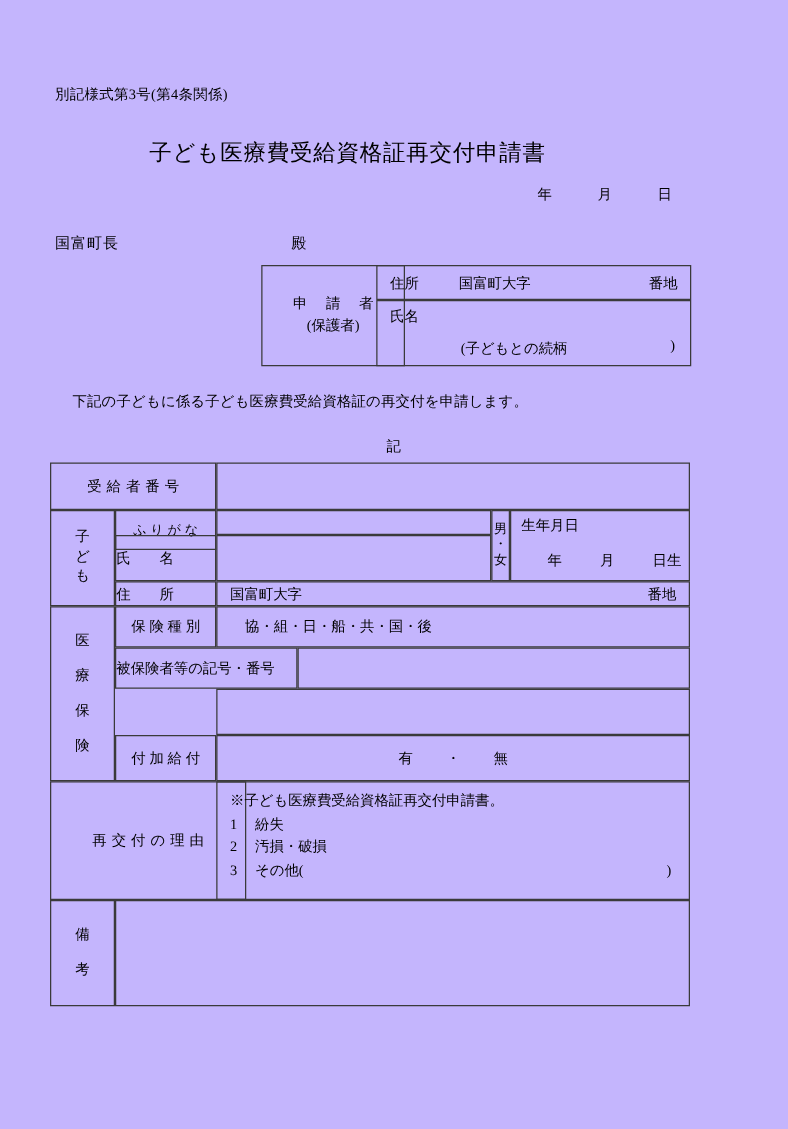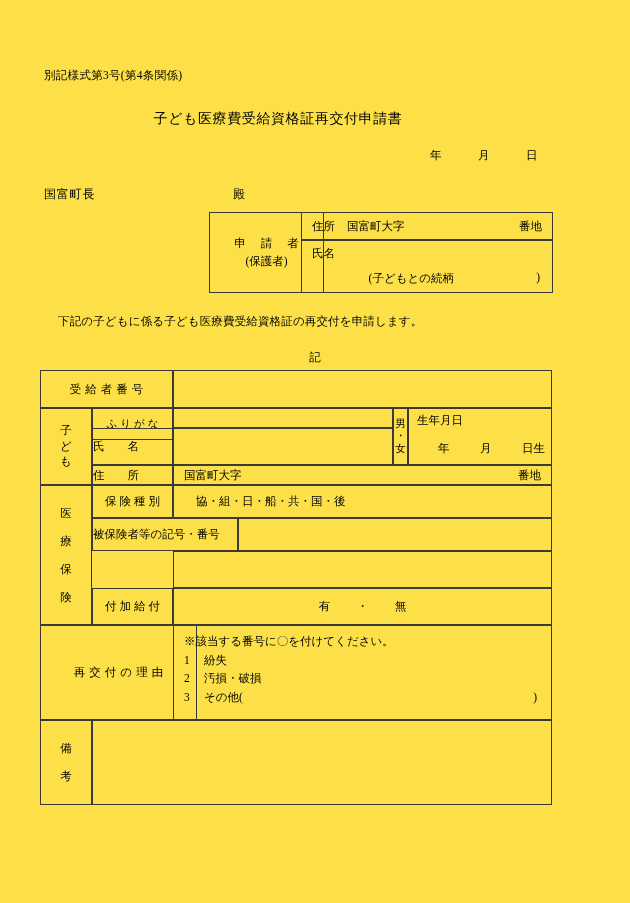--- a/index.html
+++ b/index.html
@@ -9,37 +9,37 @@
     background: #ffffff;
   }
   body {
     font-family: "Liberation Serif", "DejaVu Serif", serif;
     color: #000000;
   }
   #page {
     position: relative;
     width: 630px;
     height: 903px;
-    background: #fde047;
+    background: #c4b5fd;
     overflow: hidden;
   }
   .abs { position: absolute; }
 
   
   .form-no {
     left: 44px; top: 68px;
     font-size: 11.5px;
     letter-spacing: 0.3px;
     white-space: nowrap;
   }
   .doc-title {
     left: 0; top: 110px;
     width: 556px;
     text-align: center;
-    font-size: 14px;
+    font-size: 18px;
     letter-spacing: 0.6px;
     white-space: nowrap;
   }
   .date-line {
     left: 430px; top: 148px;
     font-size: 11.5px;
     white-space: nowrap;
   }
   .date-line span { display: inline-block; }
   .d-y { width: 48px; }
@@ -146,21 +146,21 @@
   <div class="cell" style="left:209px; top:212px; width:115px; height:81px;">
     <div class="mid mid-c" style="width:100%;">
       <div class="applicant-label">
         <div class="l1">申 請 者</div>
         <div class="l2">(保護者)</div>
       </div>
     </div>
   </div>
 
   <div class="cell" style="left:301px; top:212px; width:252px; height:28px;">
-    <div class="mid" style="width:100%; padding:0 10px;">
+    <div class="mid" style="width:100%; padding:0 10px;gap:20px;">
       <span class="nowrap">住所</span>
       <span class="nowrap" style="margin-left:12px;">国富町大字</span>
       <span class="nowrap" style="margin-left:auto;">番地</span>
     </div>
   </div>
 
   <div class="cell" style="left:301px; top:240px; width:252px; height:53px;">
     <div class="cell-inner" style="top:5px; padding-left:10px;">氏名</div>
     <div class="cell-inner" style="top:30px; padding:0 12px 0 0; display:flex; justify-content:flex-end;">
       <span class="nowrap">(子どもとの続柄</span>
@@ -271,21 +271,21 @@
     </div>
   </div>
 
   <div class="cell" style="left:40px; top:625px; width:157px; height:95px;">
     <div class="mid mid-c" style="width:100%;">
       <span class="label-sp" style="width:100%;">再交付の理由</span>
     </div>
   </div>
   <div class="cell" style="left:173px; top:625px; width:379px; height:95px;">
     <div class="reason-list">
-      <div>※該当する番号に〇を付けてください。</div>
+      <div>※子ども医療費受給資格証再交付申請書。</div>
       <div>
         <span class="reason-num">1</span><span>紛失</span>
       </div>
       <div>
         <span class="reason-num">2</span><span>汚損・破損</span>
       </div>
       <div style="display:flex; padding-right:14px;">
         <span class="reason-num">3</span>
           <span>その他(</span>
         <span style="margin-left:auto;">)</span>

